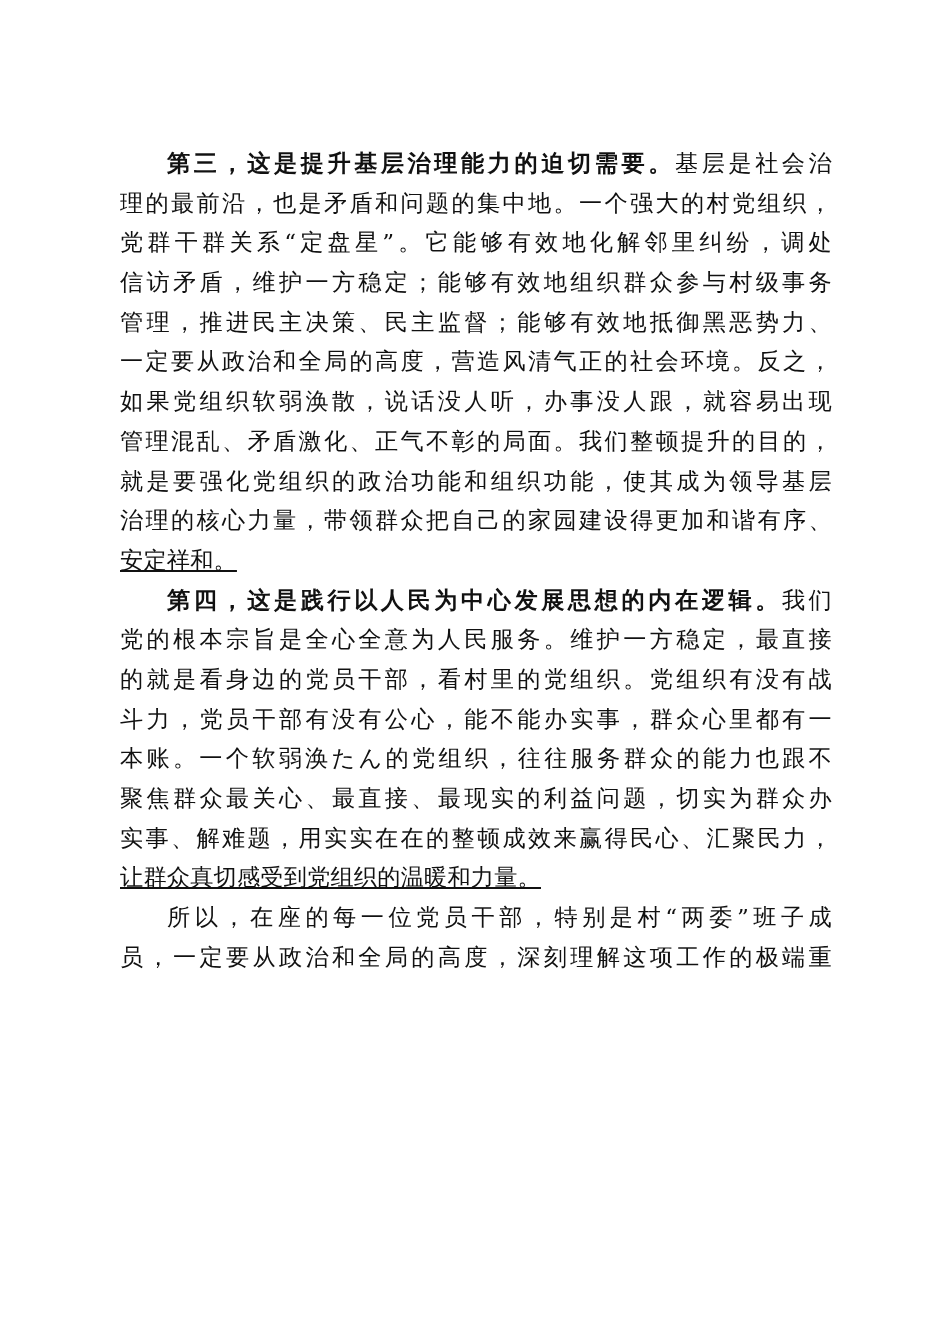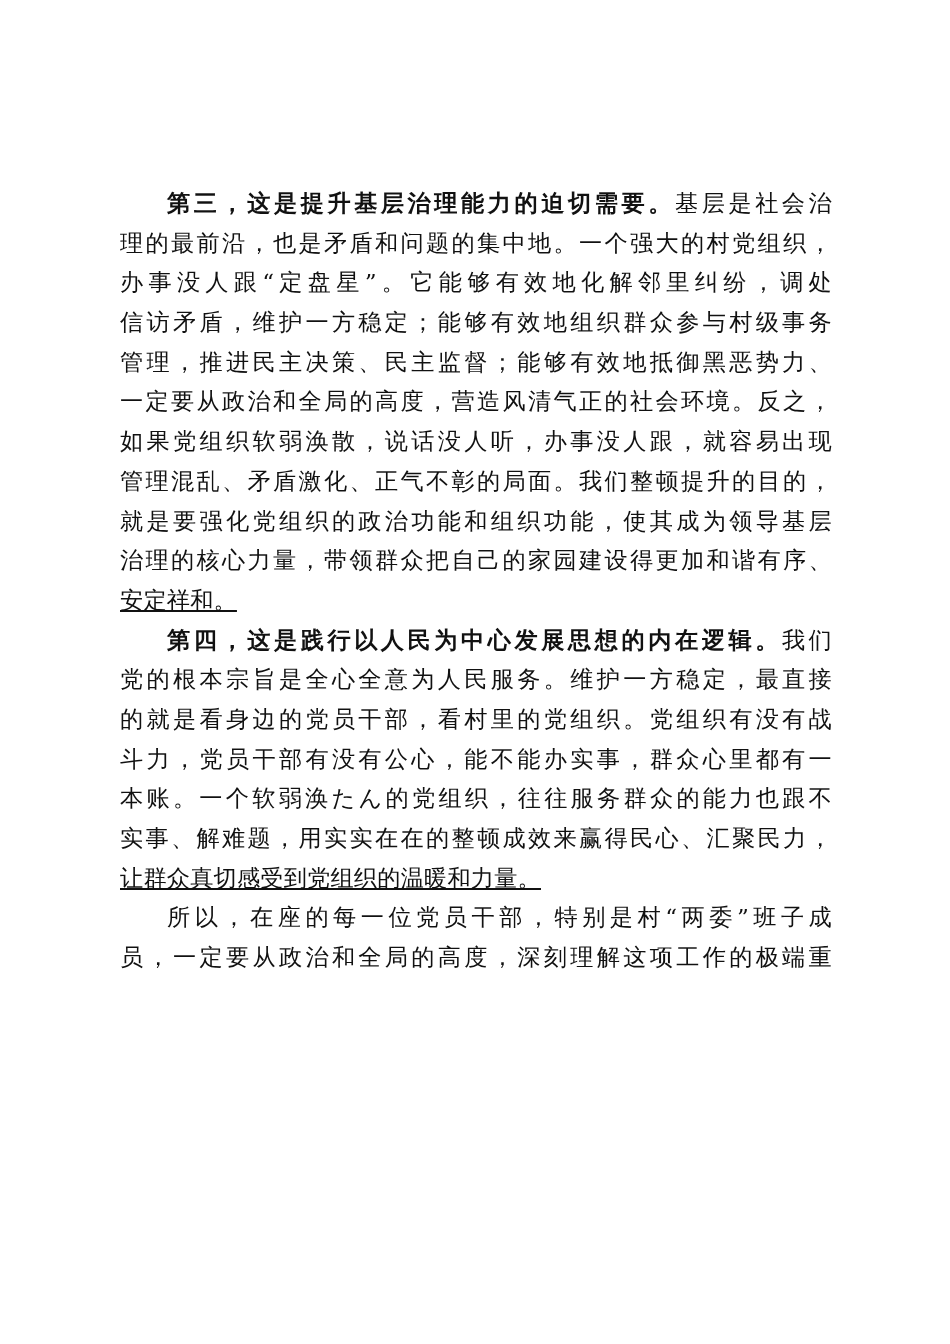--- a/index.html
+++ b/index.html
@@ -13,21 +13,20 @@
       position: relative;
       overflow: hidden;
       font-family: "DejaVu Serif", "Liberation Serif", serif;
       color: #111111;
     }
     .page {
       position: absolute;
       left: 120px;
       top: 143px;
       width: 712px;
-      margin-top: 40px;
     }
     .para {
       margin: 0;
       padding: 0;
     }
     .line {
       display: block;
       height: 39.7px;
       line-height: 39.7px;
       font-size: 23.2px;
@@ -48,37 +47,38 @@
     }
   </style>
 </head>
 <body>
 
 <div class="page">
 
   <div class="para">
     <span class="line indent"><span class="bold">第三，这是提升基层治理能力的迫切需要。</span><span>基层是社会治</span></span>
     <span class="line">理的最前沿，也是矛盾和问题的集中地。一个强大的村党组织，</span>
-    <span class="line">办事没人跟“定盘星”。它能够有效地化解邻里纠纷，调处</span>
+    <span class="line">党群干群关系“定盘星”。它能够有效地化解邻里纠纷，调处</span>
     <span class="line">信访矛盾，维护一方稳定；能够有效地组织群众参与村级事务</span>
     <span class="line">管理，推进民主决策、民主监督；能够有效地抵御黑恶势力、</span>
     <span class="line">一定要从政治和全局的高度，营造风清气正的社会环境。反之，</span>
     <span class="line">如果党组织软弱涣散，说话没人听，办事没人跟，就容易出现</span>
     <span class="line">管理混乱、矛盾激化、正气不彰的局面。我们整顿提升的目的，</span>
     <span class="line">就是要强化党组织的政治功能和组织功能，使其成为领导基层</span>
     <span class="line">治理的核心力量，带领群众把自己的家园建设得更加和谐有序、</span>
     <span class="line last">安定祥和。</span>
   </div>
 
   <div class="para">
     <span class="line indent"><span class="bold">第四，这是践行以人民为中心发展思想的内在逻辑。</span><span>我们</span></span>
     <span class="line">党的根本宗旨是全心全意为人民服务。维护一方稳定，最直接</span>
     <span class="line">的就是看身边的党员干部，看村里的党组织。党组织有没有战</span>
     <span class="line">斗力，党员干部有没有公心，能不能办实事，群众心里都有一</span>
     <span class="line">本账。一个软弱涣たん的党组织，往往服务群众的能力也跟不</span>
+    <span class="line">聚焦群众最关心、最直接、最现实的利益问题，切实为群众办</span>
     <span class="line">实事、解难题，用实实在在的整顿成效来赢得民心、汇聚民力，</span>
     <span class="line last">让群众真切感受到党组织的温暖和力量。</span>
   </div>
 
   <div class="para">
     <span class="line indent">所以，在座的每一位党员干部，特别是村“两委”班子成</span>
     <span class="line">员，一定要从政治和全局的高度，深刻理解这项工作的极端重</span>
   </div>
 
 </div>

